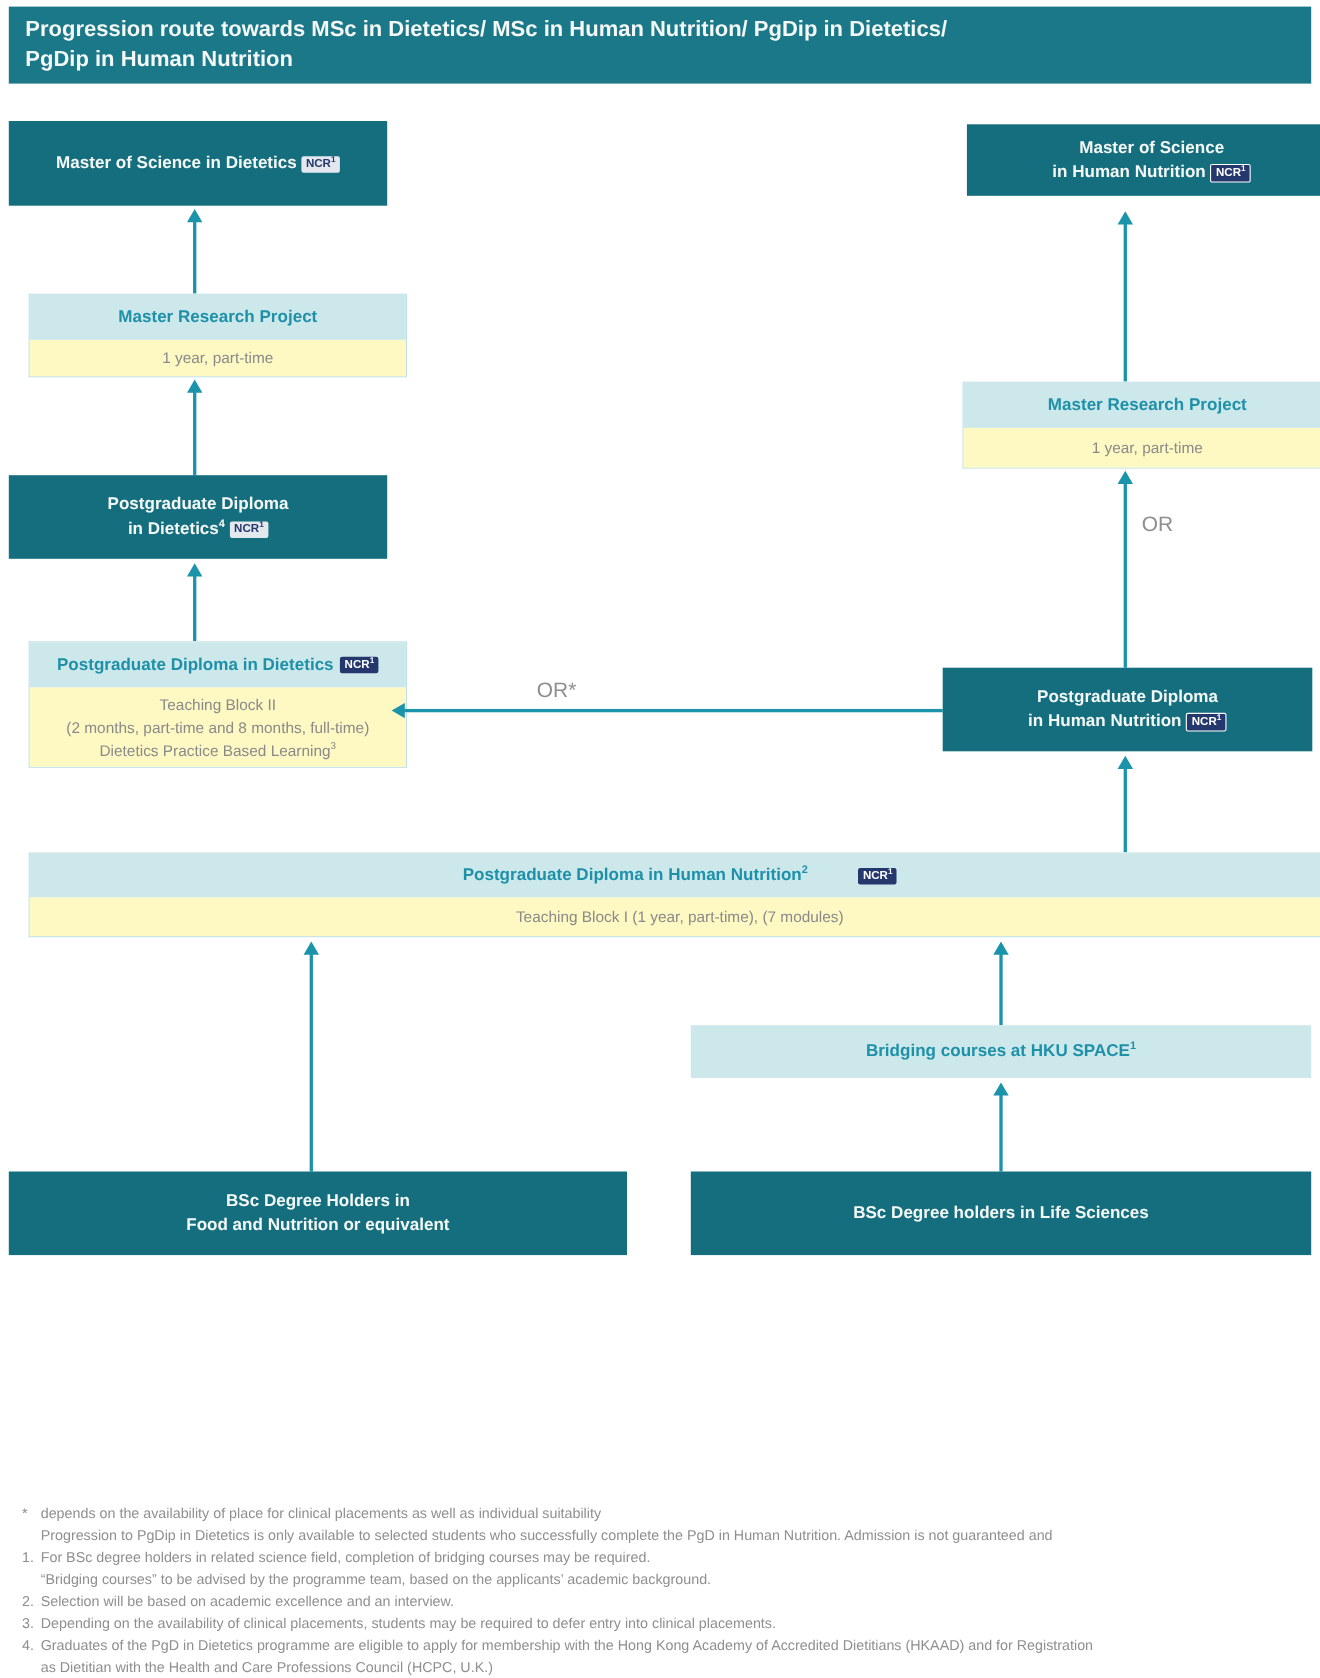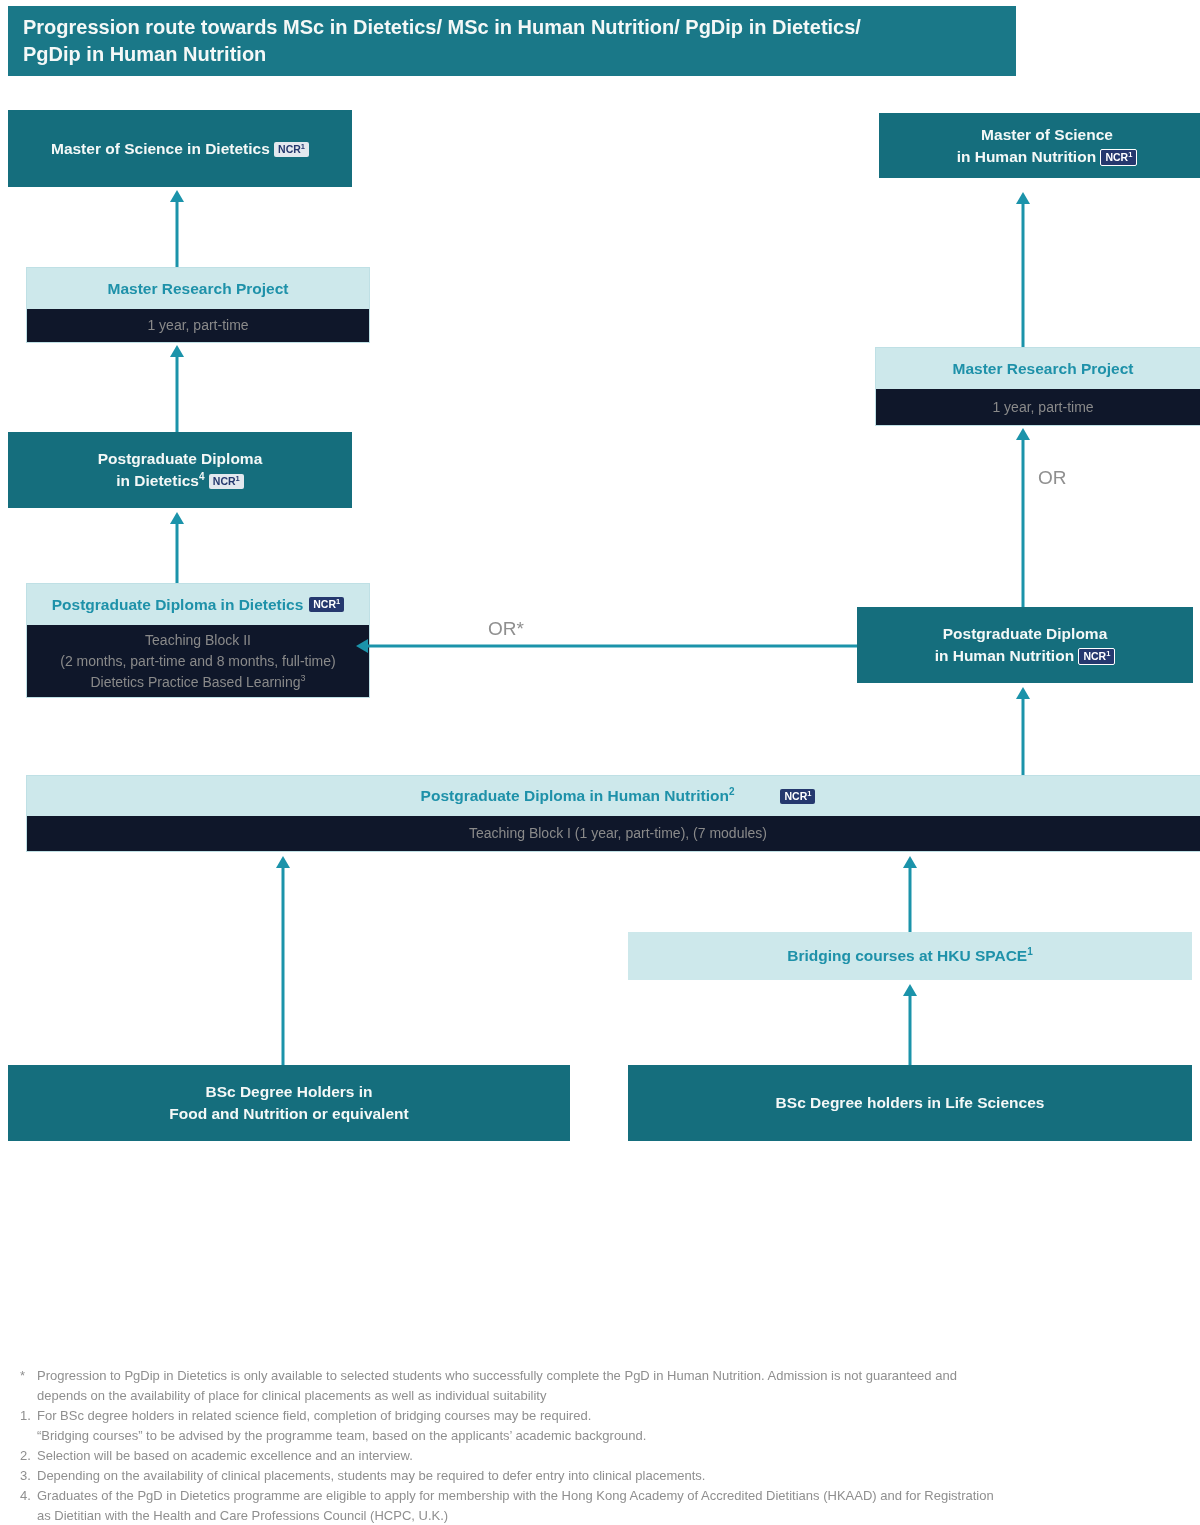--- a/index.html
+++ b/index.html
@@ -12,42 +12,42 @@
     --gray-text:#8a8a8a;
     --navy:#25386e;
     --badge-light-bg:#e3e8ee;
     --white-text:#f4f8f7;
   }
   html,body{margin:0;padding:0;background:#ffffff;}
   body{font-family:"Liberation Sans",sans-serif;}
   .canvas{position:relative;width:1200px;height:1525px;background:#ffffff;overflow:hidden;}
 
   .header-bar{
-    position:absolute;left:8px;top:6px;width:1008px;height:70px;
+    position:absolute;left:8px;top:6px;width:1184px;height:70px;
     background:var(--teal-header);color:var(--white-text);
     font-size:20px;font-weight:bold;line-height:27px;
     padding:8px 0 0 15px;box-sizing:border-box;
   }
 
   .node{position:absolute;box-sizing:border-box;}
   .node.dark{
     background:var(--teal-dark);color:var(--white-text);
     display:flex;flex-direction:column;align-items:center;justify-content:center;
     font-weight:bold;font-size:15.5px;line-height:22px;text-align:center;
   }
   .node.light{
     background:#fdfdfc;border:1px solid var(--teal-border);margin-left:18px;
   }
   .light-header{
     background:var(--teal-light);color:var(--teal-text);
     font-weight:bold;font-size:15.5px;
     display:flex;align-items:center;justify-content:center;gap:6px;
   }
   .white-row{
-    background:#0f172a;color:var(--gray-text);font-size:14px;
+    background:#fef9c3;color:var(--gray-text);font-size:14px;
     display:flex;flex-direction:column;align-items:center;justify-content:center;
     line-height:21px;
   }
   .node.solid-light{
     background:var(--teal-light);color:var(--teal-text);
     display:flex;align-items:center;justify-content:center;
     font-weight:bold;font-size:15.5px;
   }
 
   .badge{
@@ -211,22 +211,22 @@
     <div>Food and Nutrition or equivalent</div>
   </div>
   <div class="node dark" style="left:628px;top:1065px;width:564px;height:76px;">
     <div>BSc Degree holders in Life Sciences</div>
   </div>
 
   <div class="footnotes">
     <div class="fn">
       <span class="fn-marker">*</span>
       <span class="fn-body">
+        <span class="fn-line">depends on the availability of place for clinical placements as well as individual suitability</span>
         <span class="fn-line">Progression to PgDip in Dietetics is only available to selected students who successfully complete the PgD in Human Nutrition. Admission is not guaranteed and</span>
-        <span class="fn-line">depends on the availability of place for clinical placements as well as individual suitability</span>
       </span>
     </div>
     <div class="fn">
       <span class="fn-marker">1.</span>
       <span class="fn-body">
         <span class="fn-line">For BSc degree holders in related science field, completion of bridging courses may be required.</span>
         <span class="fn-line">“Bridging courses” to be advised by the programme team, based on the applicants’ academic background.</span>
       </span>
     </div>
     <div class="fn">

